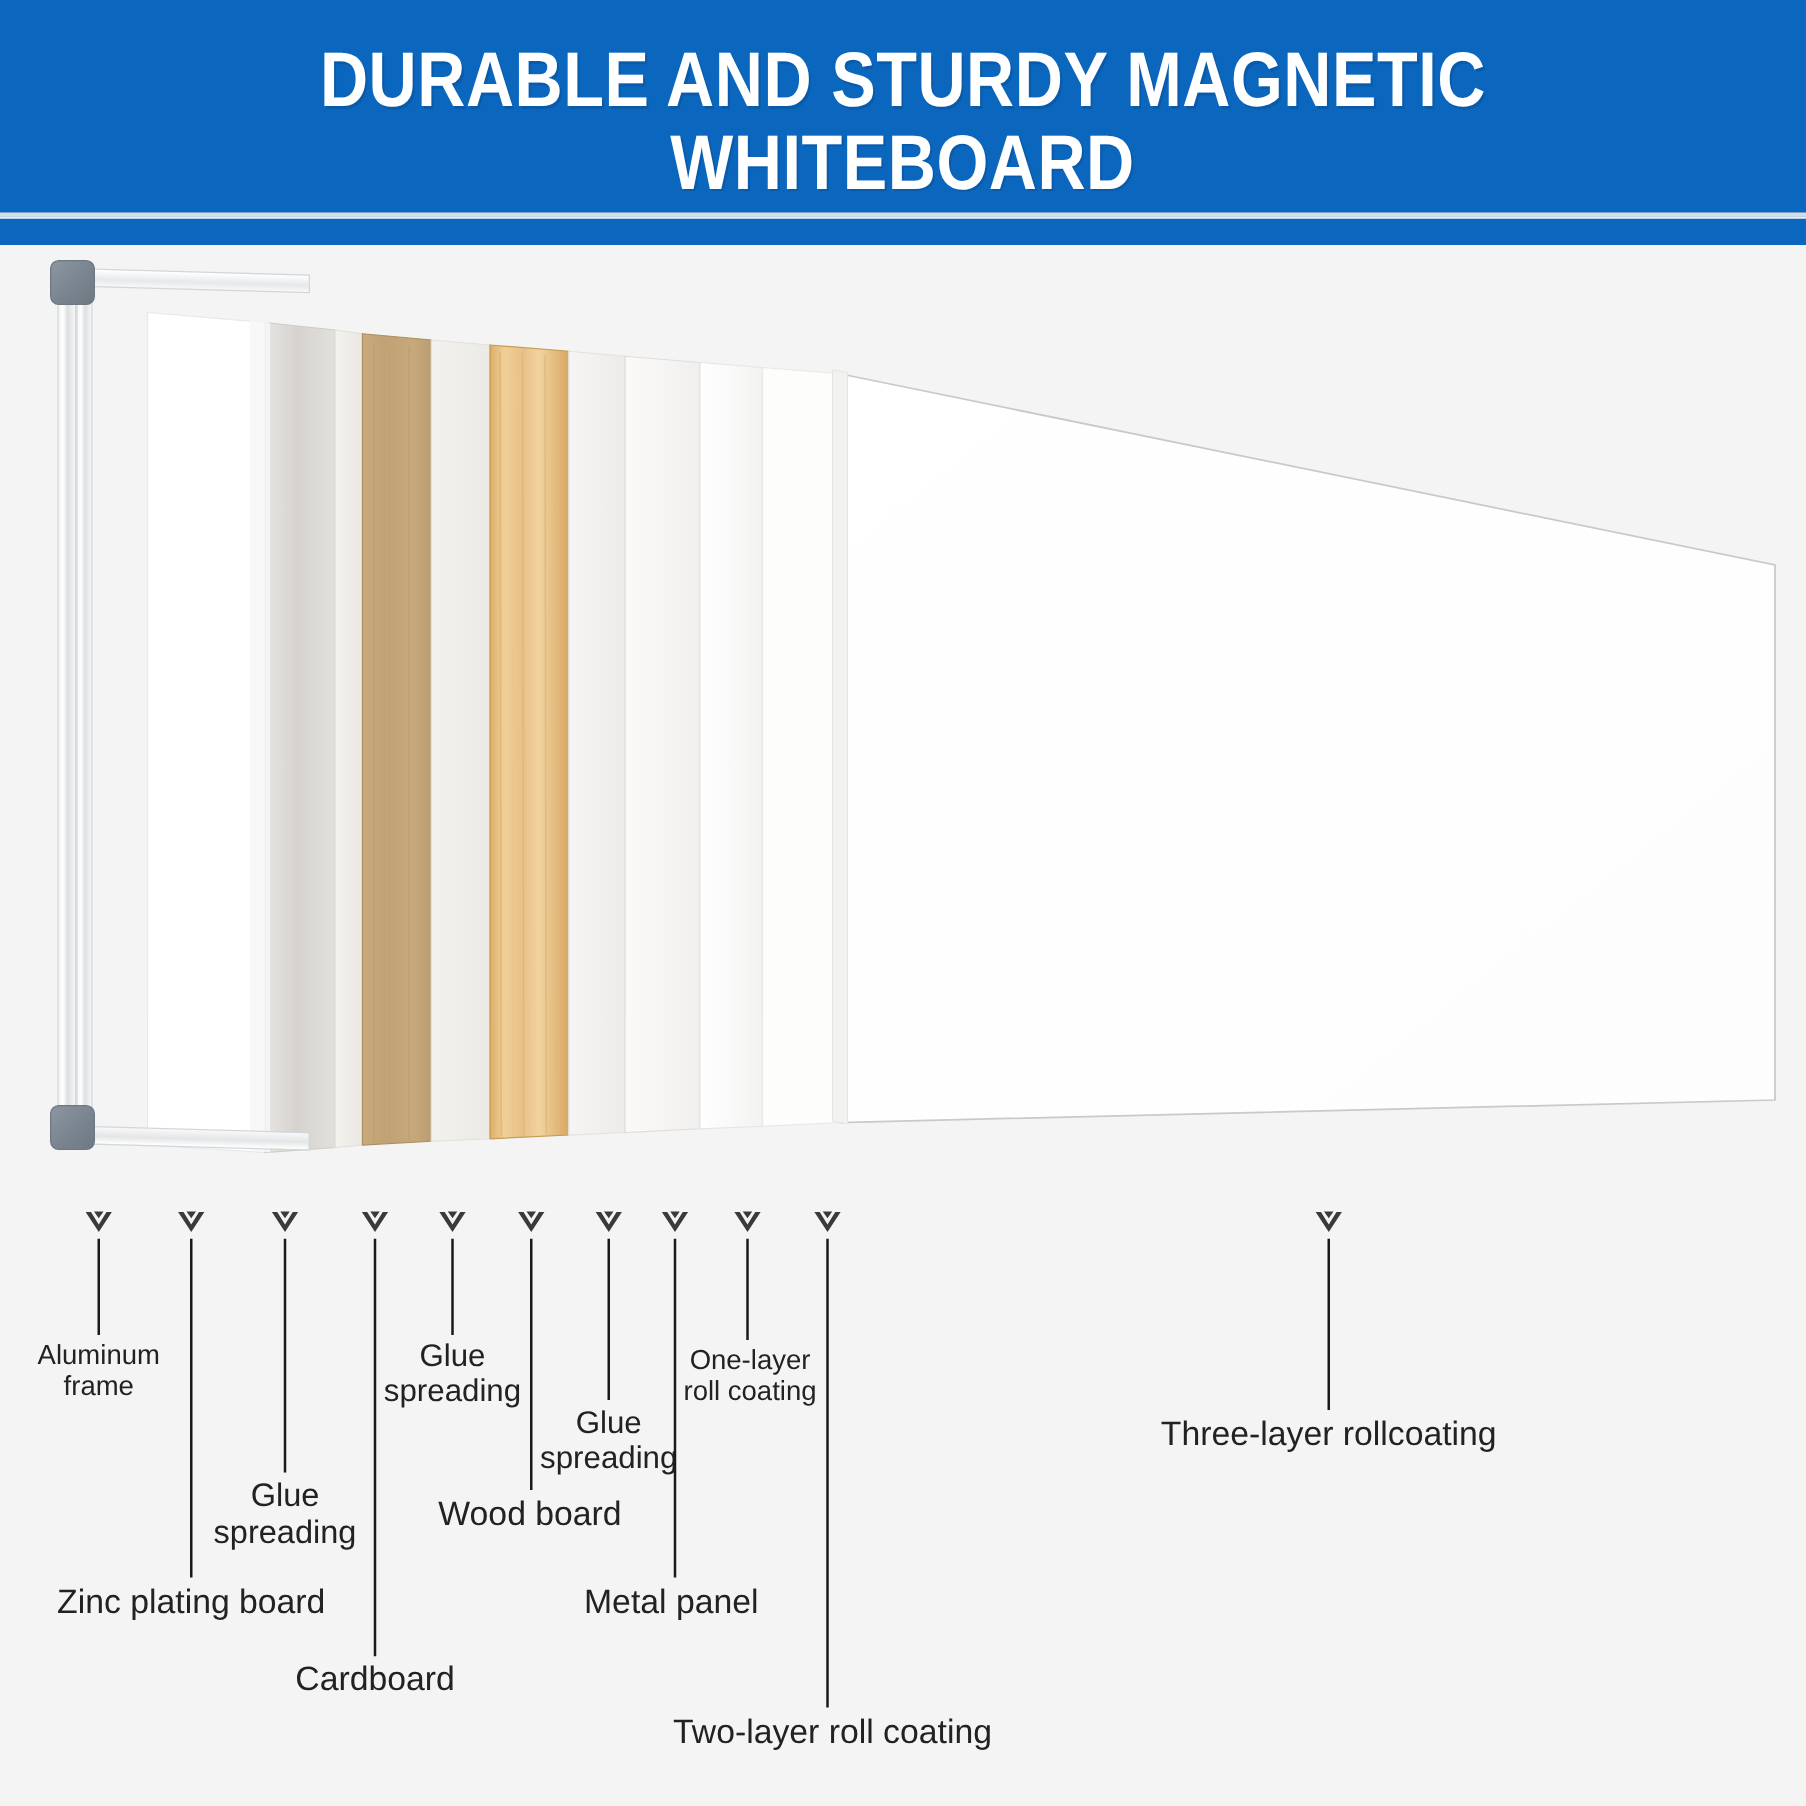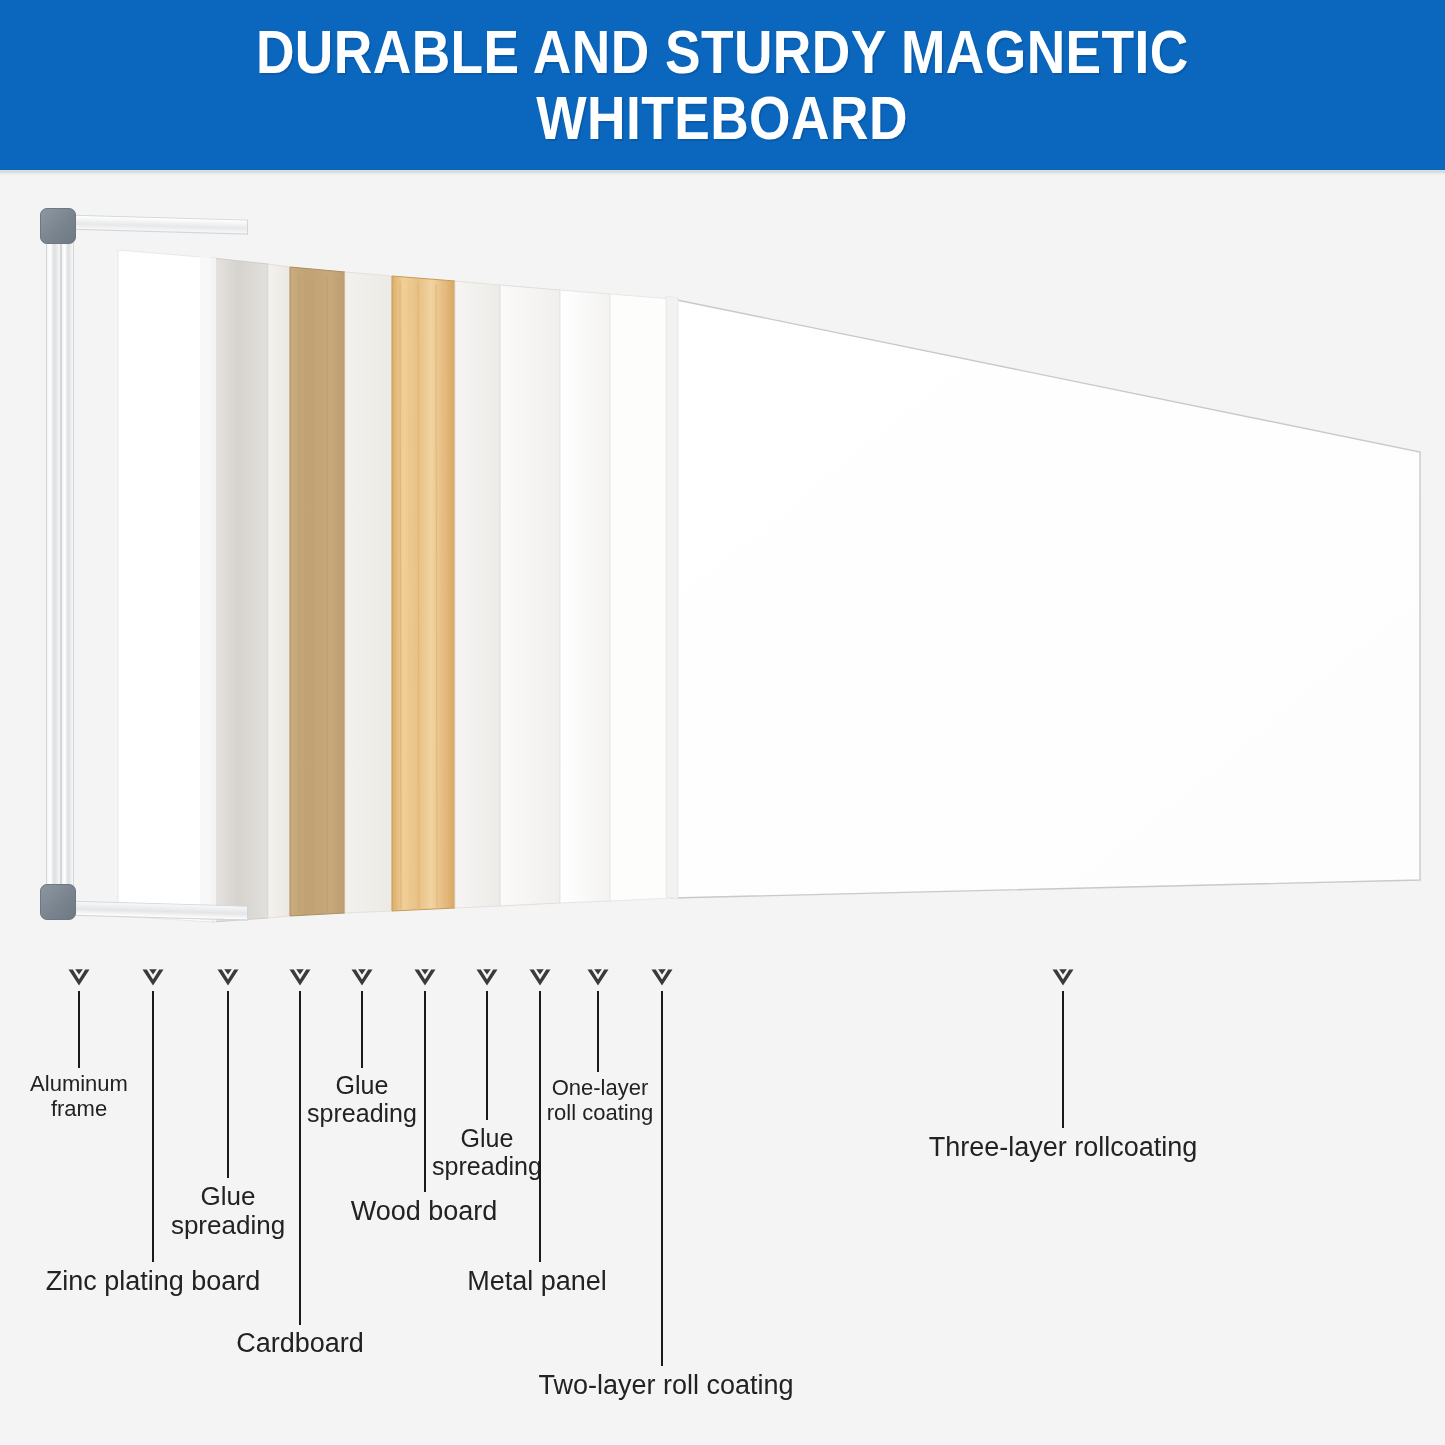--- a/index.html
+++ b/index.html
@@ -1,20 +1,20 @@
 <!DOCTYPE html>
 <html><head>
 <meta charset="utf-8">
 <style>
   html,body{margin:0;padding:0;}
   body{width:1445px;height:1445px;background:#f4f4f4;font-family:"Liberation Sans",sans-serif;overflow:hidden;}
   #page{position:relative;width:1445px;height:1445px;background:#f4f4f4;}
 
   
-  .banner{position:absolute;left:0;top:0;width:1445px;height:170px;background:#0b66be;
+  .banner{position:absolute;left:0;top:0;width:1445px;height:196px;background:#0b66be;
           display:flex;align-items:center;justify-content:center;flex-direction:column;}
   .banner-line{color:#ffffff;font-family:"Liberation Sans",sans-serif;font-weight:bold;
           font-size:62px;line-height:66px;letter-spacing:0.5px;text-align:center;
           transform:scaleX(0.86);transform-origin:center;white-space:nowrap;
           text-shadow:2px 2px 0 rgba(0,0,0,0.10);}
   .banner-sep{position:absolute;left:0;top:170px;width:1445px;height:3px;background:#d9dcdf;}
   .banner-sep2{position:absolute;left:0;top:173px;width:1445px;height:2px;background:#eceeef;}
 
   
   .stage{position:absolute;left:0;top:180px;width:1445px;height:790px;}

